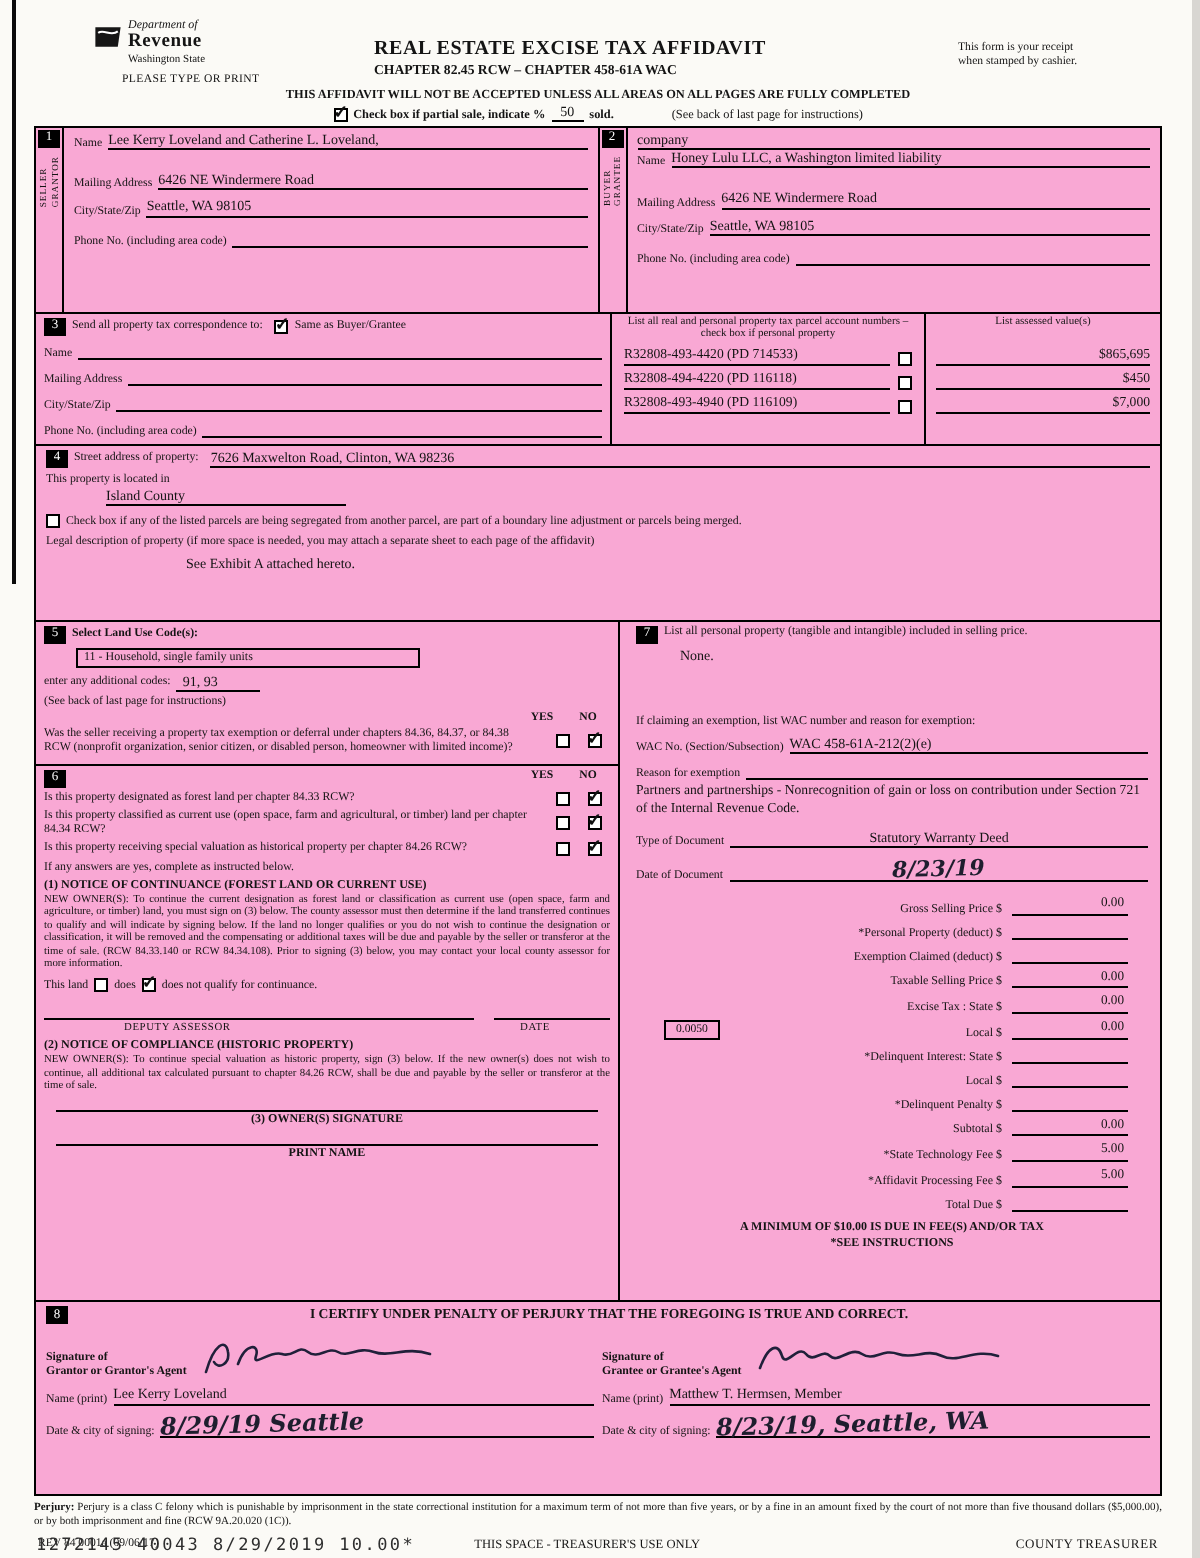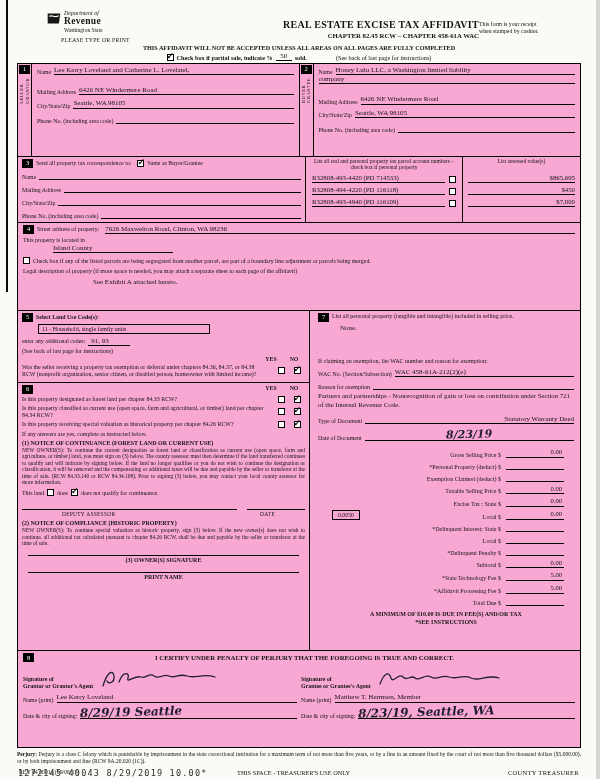--- a/index.html
+++ b/index.html
@@ -9,21 +9,21 @@
   .artifact{position:absolute;left:6px;top:0;width:2px;height:292px;background:#0a0a0a}
   
   .hdr{display:flex;align-items:flex-start;margin-left:30px}
   .logoCol{width:140px}
   .logo{display:flex;gap:3px}
   .flagicon{width:14px;height:13px;margin-top:2px;flex:none}
   .lt1{font-size:6px;font-style:italic;line-height:1.1}
   .lt2{font-size:9.5px;font-weight:bold;line-height:1.05;letter-spacing:.3px}
   .lt3{font-size:5.5px;line-height:1.1}
   .ptp{font-size:5.8px;margin-top:4px;margin-left:14px;letter-spacing:.2px}
-  .titleblk{flex:1;text-align:right;padding-top:9px}
+  .titleblk{flex:1;text-align:left;padding-top:9px}
   .title{font-size:10px;font-weight:bold;letter-spacing:.3px}
   .chapter{font-size:6.8px;font-weight:bold;margin-top:2px}
   .receipt{width:102px;font-size:5.8px;line-height:1.25;padding-top:11px}
   .warning{text-align:center;font-size:6.2px;font-weight:bold;margin-top:1px}
   .partialrow{display:flex;align-items:flex-end;justify-content:center;gap:3px;font-size:6.2px;margin:2px 0}
   .pbold{font-weight:bold}
   .pval{min-width:16px;border-bottom:1px solid #000;text-align:center;font-size:7px;line-height:1}
   .seeback{margin-left:26px}
   
   .formbox{border:1.2px solid #000;flex:1;display:flex;flex-direction:column;background:#f9a8d4;min-height:0}
@@ -185,25 +185,25 @@
       <div class="party buyer">
         <div class="sidecol">
           <span class="secnum">2</span>
           <span class="vwrap">
             <span class="vtxt">BUYER</span>
             <span class="vtxt">GRANTEE</span>
           </span>
         </div>
         <div class="fields">
           <div class="frow">
+            <span class="fill typed">company</span>
+          </div>
+          <div class="frow">
             <span class="lbl">Name</span>
             <span class="fill typed">Honey Lulu LLC, a Washington limited liability</span>
-          </div>
-          <div class="frow">
-            <span class="fill typed">company</span>
           </div>
           <div class="frow" style="margin-top:11px">
             <span class="lbl">Mailing Address</span>
             <span class="fill typed">6426 NE Windermere Road</span>
           </div>
           <div class="frow" style="margin-top:4px">
             <span class="lbl">City/State/Zip</span>
             <span class="fill typed">Seattle, WA 98105</span>
           </div>
           <div class="frow" style="margin-top:6px">
@@ -383,21 +383,21 @@
           <span class="lbl">WAC No. (Section/Subsection)</span>
           <span class="fill typed">WAC 458-61A-212(2)(e)</span>
         </div>
         <div class="frow" style="margin-top:4px">
           <span class="lbl">Reason for exemption</span>
           <span class="fill"></span>
         </div>
         <div class="reason">Partners and partnerships - Nonrecognition of gain or loss on contribution under Section 721 of the Internal Revenue Code.</div>
         <div class="frow" style="margin-top:5px">
           <span class="lbl">Type of Document</span>
-          <span class="fill typed" style="text-align:right">Statutory Warranty Deed</span>
+          <span class="fill typed" style="text-align:center">Statutory Warranty Deed</span>
         </div>
         <div class="daterow" style="min-height:14px">
           <span class="lbl">Date of Document</span>
           <span class="fill" style="text-align:center"><span class="handwrite">8/23/19</span></span>
         </div>
         <div class="money">
           <div class="mrow">
               <span class="mlbl">Gross Selling Price $</span>
               <span class="mval">0.00</span>
             </div>

